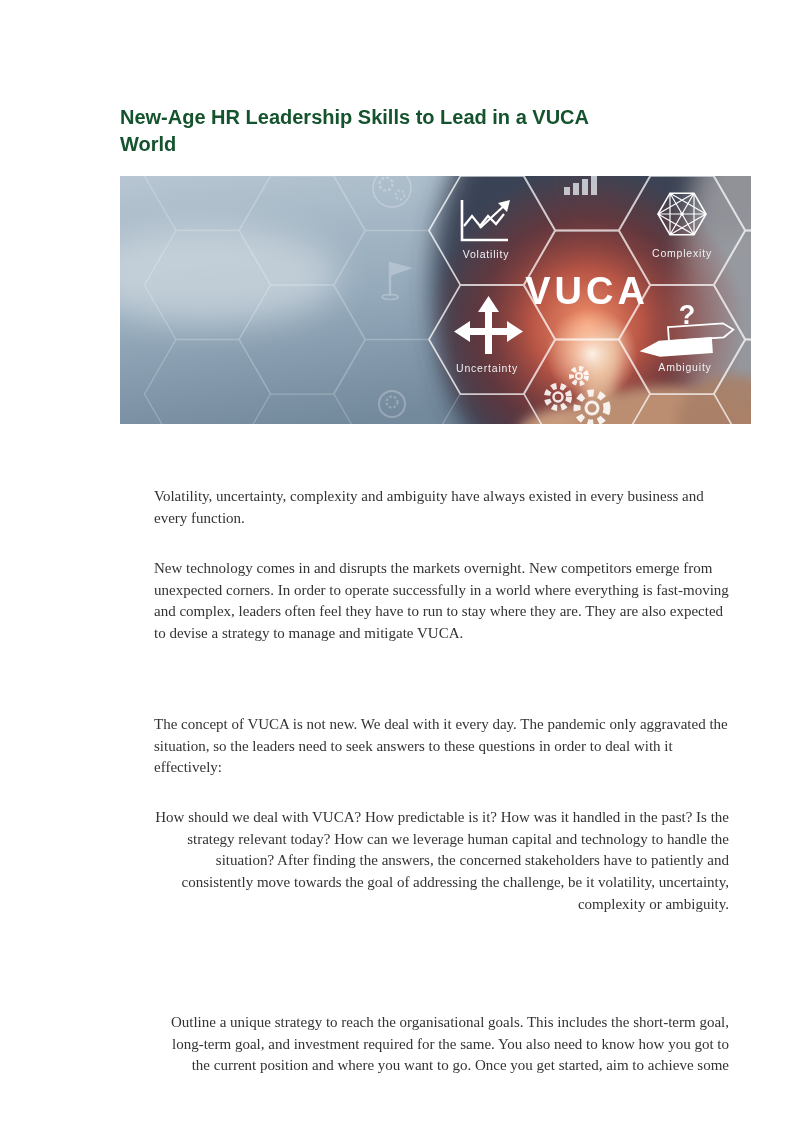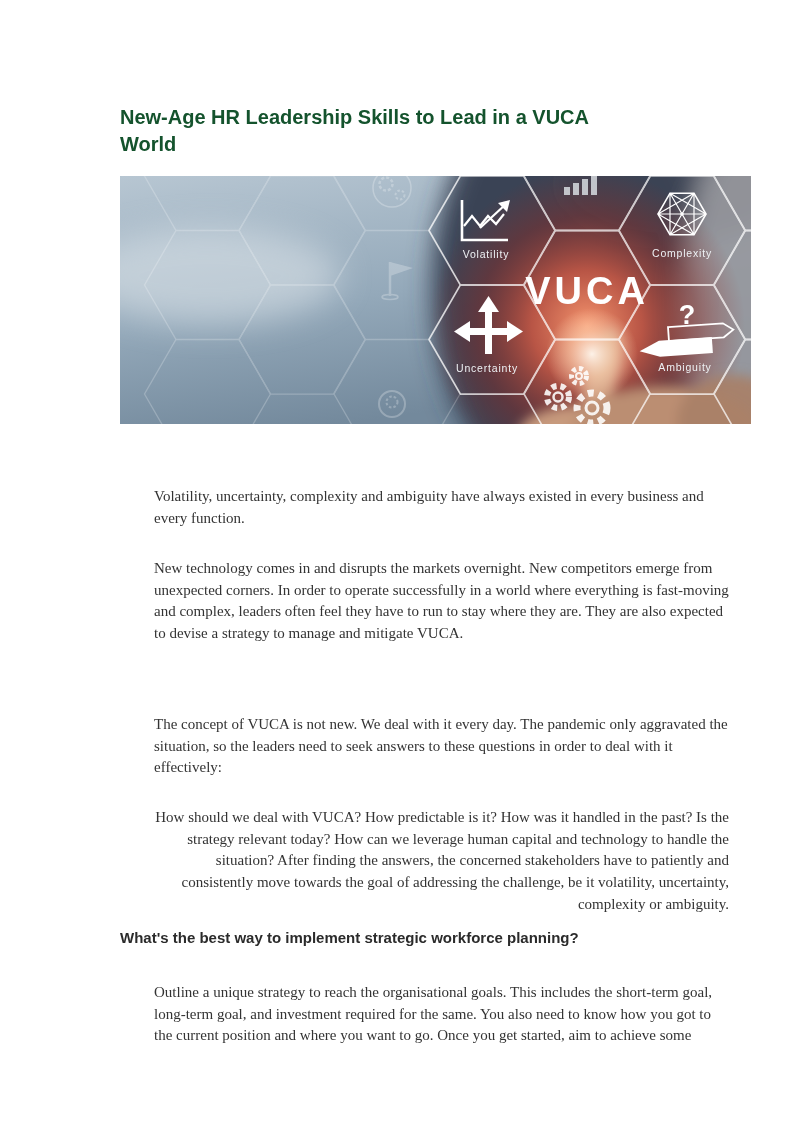--- a/index.html
+++ b/index.html
@@ -9,21 +9,21 @@
         font-family:"Liberation Sans",sans-serif;font-weight:bold;
         font-size:20px;line-height:27px;color:#14532d;white-space:pre-wrap;}
   .hero{position:absolute;left:120px;top:176px;width:631px;height:316px;overflow:hidden;}
   .hero svg{display:block;}
   .para{position:absolute;left:120px;width:575px;font-size:15px;line-height:21.7px;color:#333333;margin-left:34px;}
   .q-heading{position:absolute;left:120px;width:575px;
         font-family:"Liberation Sans",sans-serif;font-weight:bold;
         font-size:15px;line-height:18px;color:#2b2b2b;white-space:pre-wrap;}
   .h-link{color:#2121d8;text-decoration:underline;cursor:pointer;white-space:pre-wrap;}
   .p1{top:471px;} .p2{top:543px;} .h1{top:659px;} .p3{top:699px;}
-  .p4{top:792px;text-align:right;} .h2{top:929px;} .p5{top:967px;}
+  .p4{top:792px;text-align:right;} .h2{top:929px;} .p5{top:997px;text-align:right;}
 </style>
 </head>
 <body>
 
 <div class="page">
 
   <div class="doc-title">New-Age HR Leadership Skills to Lead in a VUCA  World</div>
 
   <div class="hero">
     <svg width="631" height="248" viewBox="0 0 631 248" xmlns="http://www.w3.org/2000/svg">
@@ -170,17 +170,16 @@
 
   <p class="para p1">Volatility, uncertainty, complexity and ambiguity have always existed in every business and every function.</p>
 
   <p class="para p2">New technology comes in and disrupts the markets overnight. New competitors emerge from unexpected corners. In order to operate successfully in a world where everything is fast-moving and complex, leaders often feel they have to run to stay where they are. They are also expected to devise a strategy to manage and mitigate VUCA.</p>
 
 
   <p class="para p3">The concept of VUCA is not new. We deal with it every day. The pandemic only aggravated the situation, so the leaders need to seek answers to these questions in order to deal with it effectively:</p>
 
   <p class="para p4">How should we deal with VUCA? How predictable is it? How was it handled in the past? Is the strategy relevant today? How can we leverage human capital and technology to handle the situation? After finding the answers, the concerned stakeholders have to patiently and consistently move towards the goal of addressing the challenge, be it volatility, uncertainty, complexity or ambiguity.</p>
 
-  <div class="q-heading h2">What's the best way to implement strategic workforce planning?</div>
 
   <p class="para p5">Outline a unique strategy to reach the organisational goals. This includes the short-term goal, long-term goal, and investment required for the same. You also need to know how you got to the current position and where you want to go. Once you get started, aim to achieve some</p>
 
 </div>
 
 </body></html>

